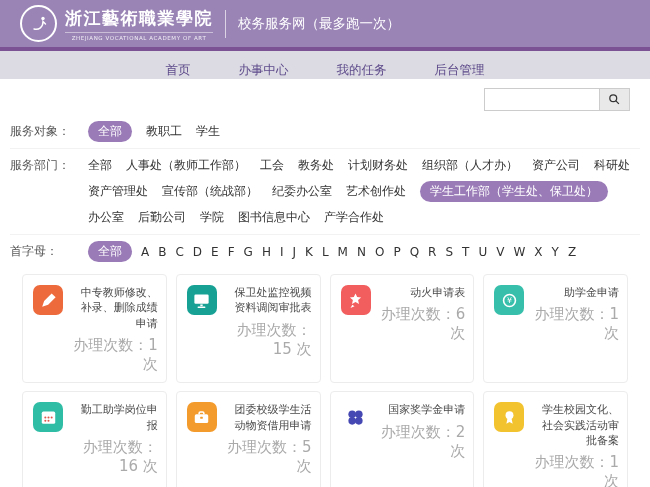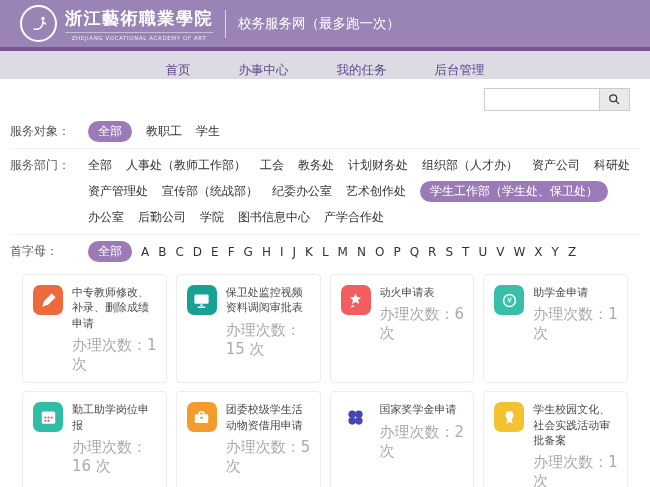--- a/index.html
+++ b/index.html
@@ -43,21 +43,21 @@
   .pill { background:#9a7bb8; color:#fff; border-radius:11px; padding:2px 10px; }
   .letters { gap:5px 9px; }
 
   
   .cards { display:grid; grid-template-columns:repeat(4,1fr); gap:8px 9px; padding:6px 22px 10px; }
   .card { border:1px solid #ececec; border-radius:4px; background:#fff;
     padding:10px 8px 8px 10px; display:flex; gap:9px; min-height:60px; cursor:pointer; }
   .card-icon { width:30px; height:30px; border-radius:7px; flex-shrink:0;
     display:flex; align-items:center; justify-content:center; }
   .card-icon svg { width:19px; height:19px; }
-  .card-body { display:flex; flex-direction:column; }
+  .card-body { display:flex; flex-direction:column;text-align:right; }
   .card-title { font-size:11px; color:#4a4a4a; line-height:1.4; }
   .card-count { font-size:15px; color:#aaa; margin-top:5px; }
 </style>
 </head>
 <body>
 
 <div class="header">
   <div class="logo-circle">
     <svg viewBox="0 0 24 24" width="24" height="24">
       <path d="M7 17c5 1.2 9-1.8 9-7.5l2.5 2.5" fill="none" stroke="#fff" stroke-width="1.4" stroke-linecap="round"></path>

